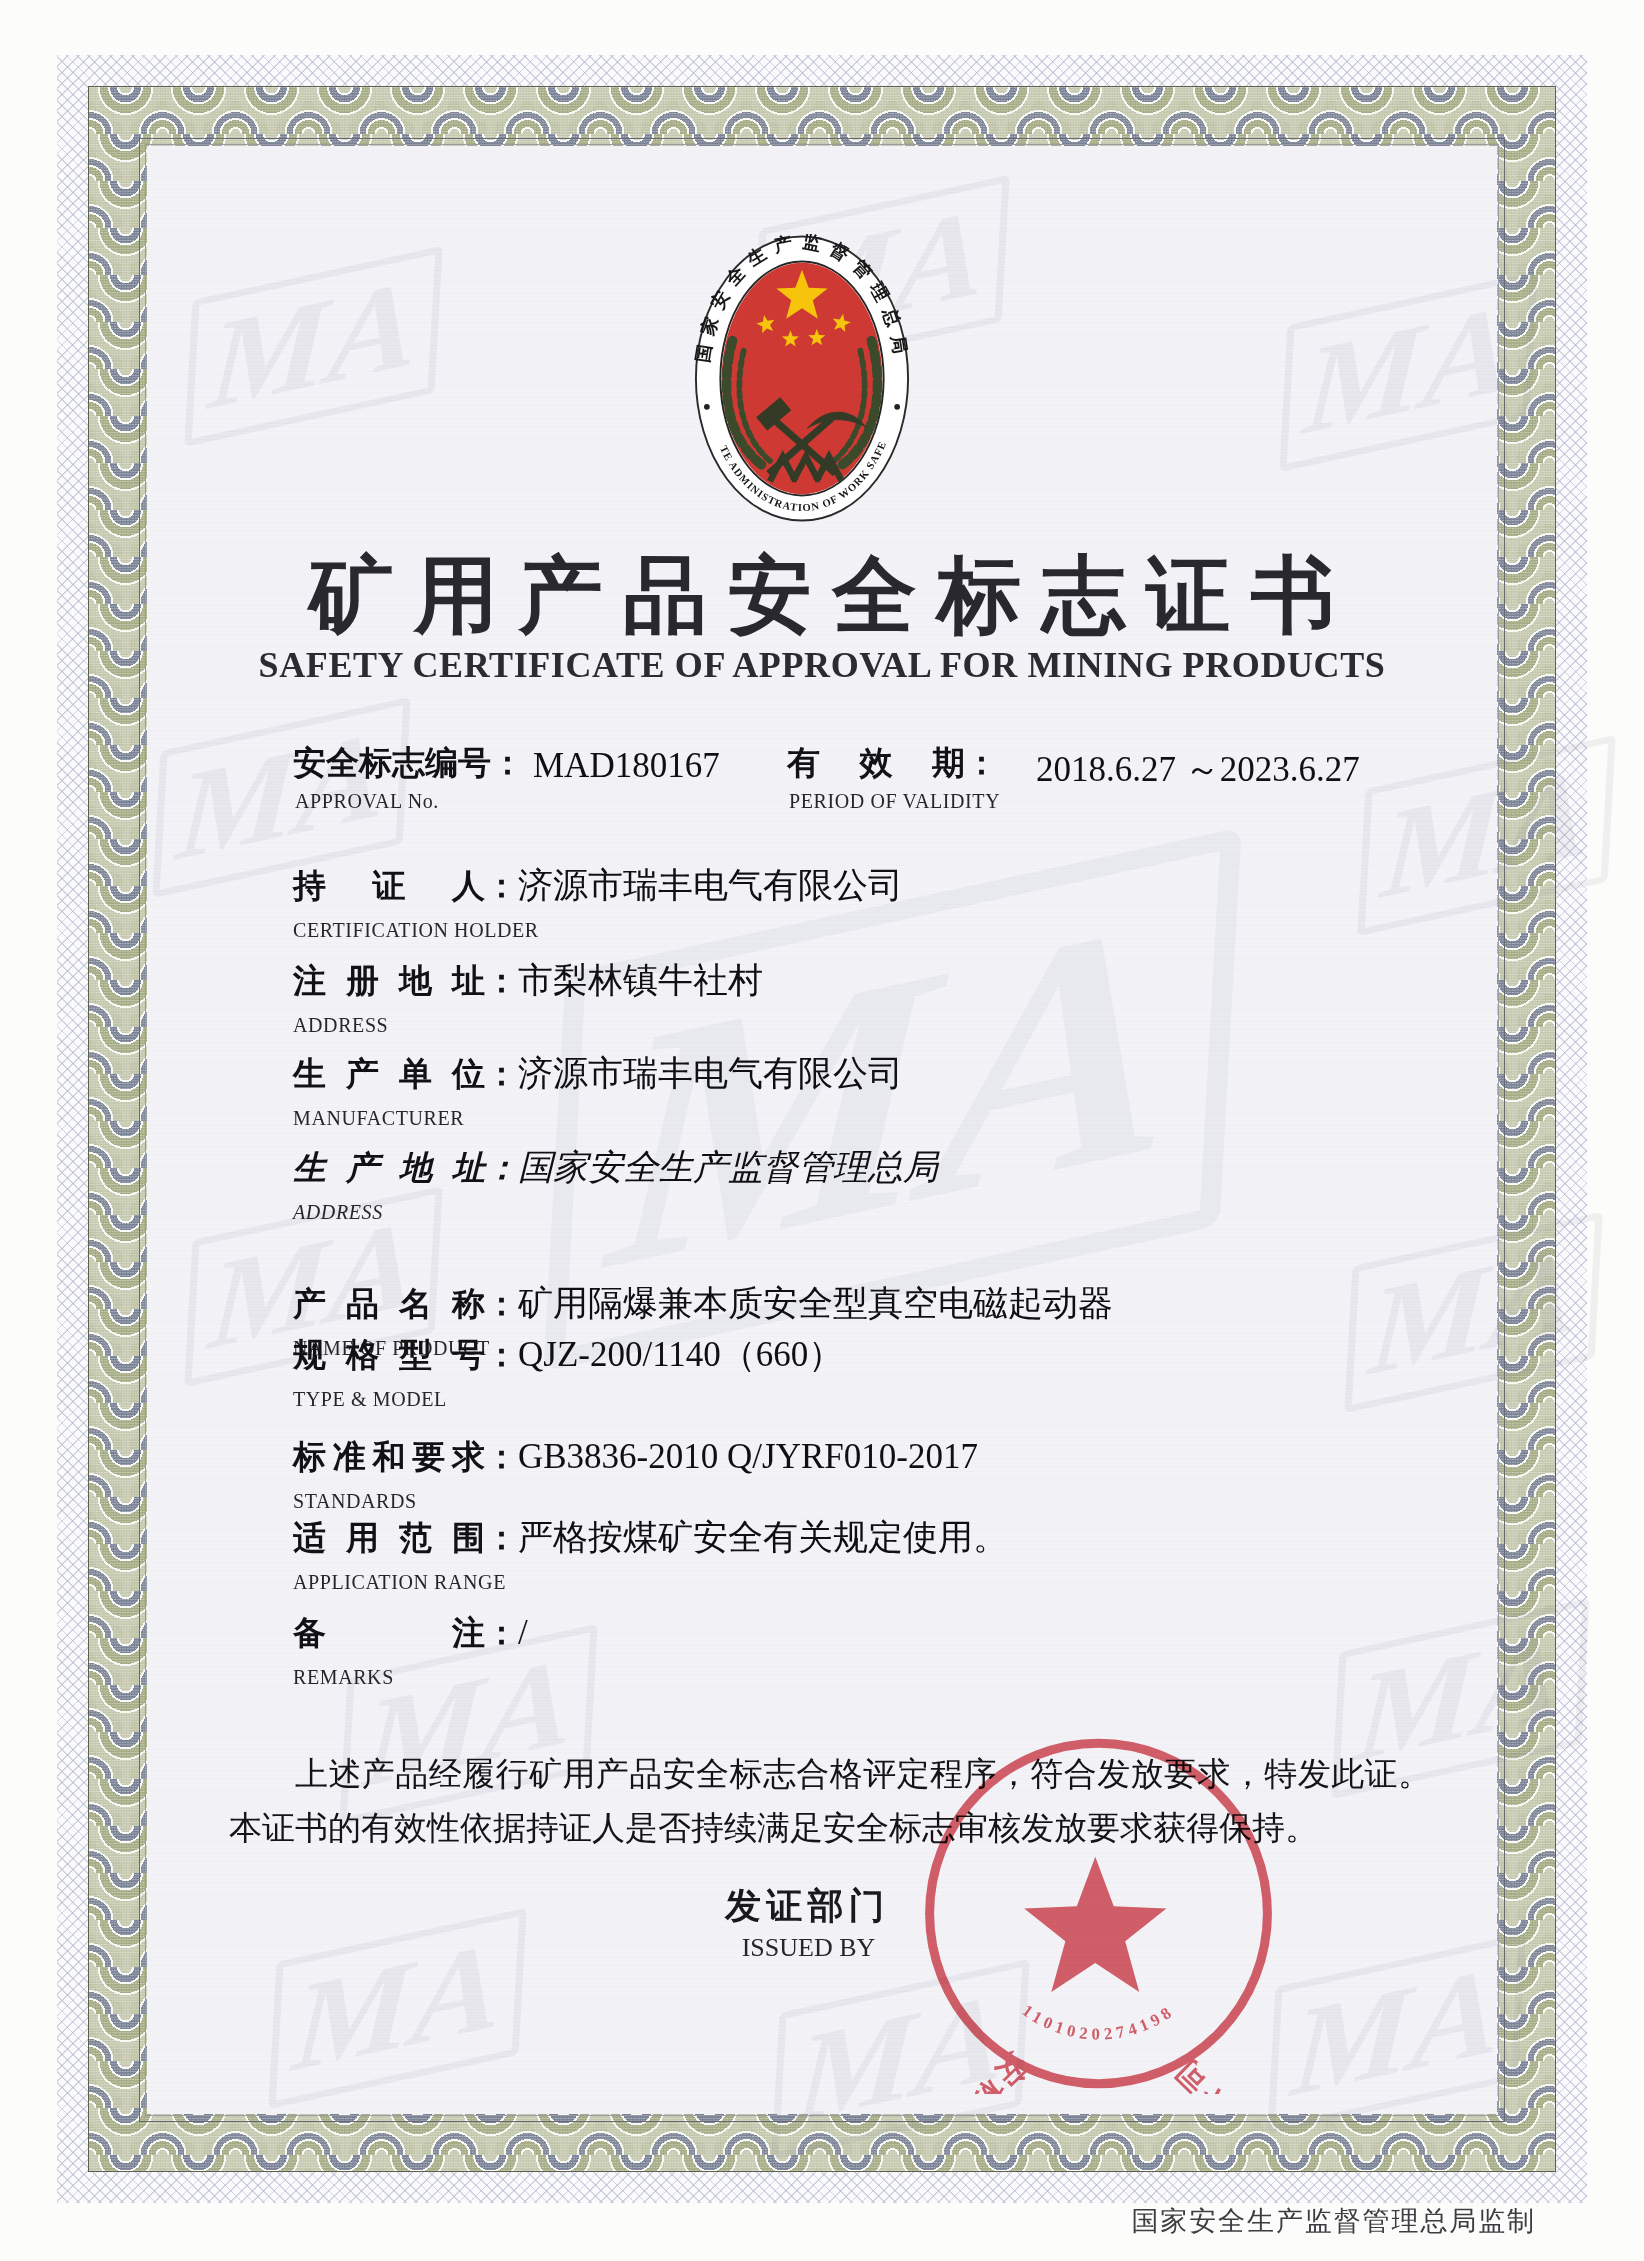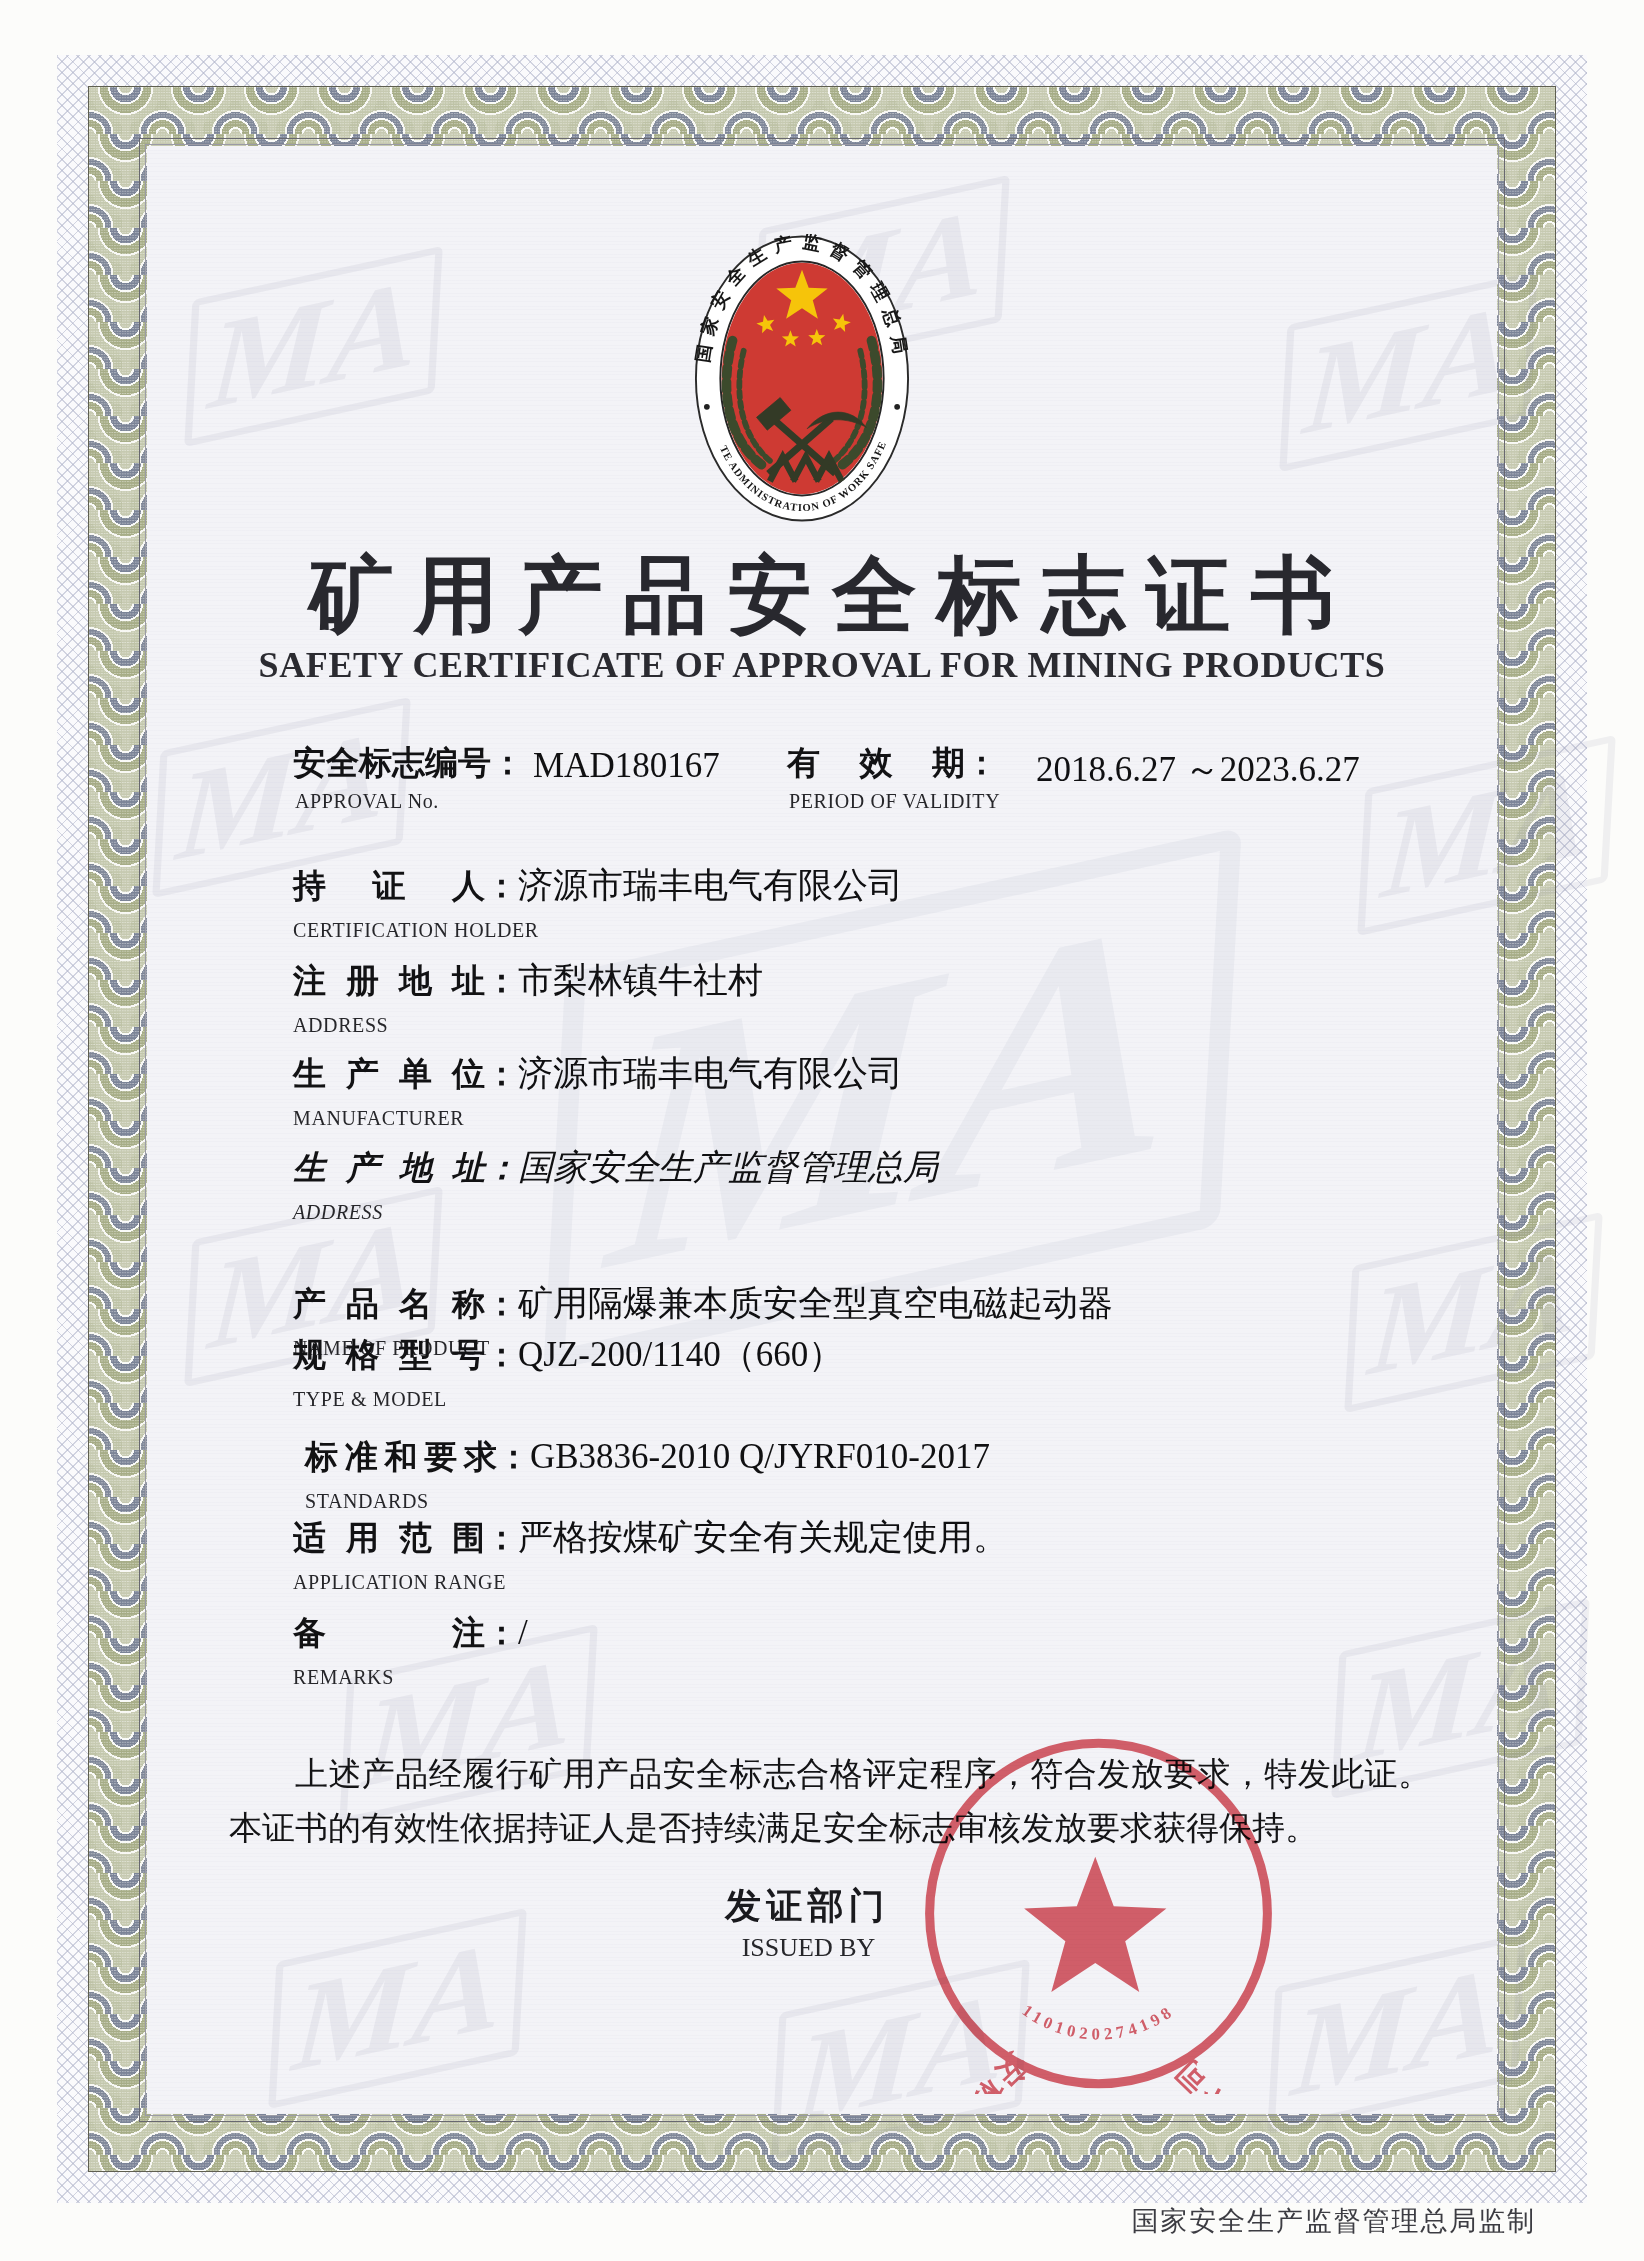--- a/index.html
+++ b/index.html
@@ -174,21 +174,21 @@
     <div class="fsub sub">NAME OF PRODUCT</div>
   </div>
   <div class="field" style="top:1331px;">
     <div class="fmain">
         <span class="lab jlab" style="width:192px;">规格型号</span>
         <span class="lab">：</span>
         <span class="val">QJZ-200/1140（660）</span>
       </div>
     <div class="fsub sub">TYPE &amp; MODEL</div>
   </div>
-  <div class="field" style="top:1435px;margin-left:12px;">
+  <div class="field" style="top:1435px;">
     <div class="fmain">
         <span class="lab jlab" style="width:192px;">标准和要求</span>
         <span class="lab">：</span>
         <span class="val">GB3836-2010  Q/JYRF010-2017</span>
       </div>
     <div class="fsub sub">STANDARDS</div>
   </div>
   <div class="field" style="top:1514px;">
     <div class="fmain">
         <span class="lab jlab" style="width:192px;">适用范围</span>

